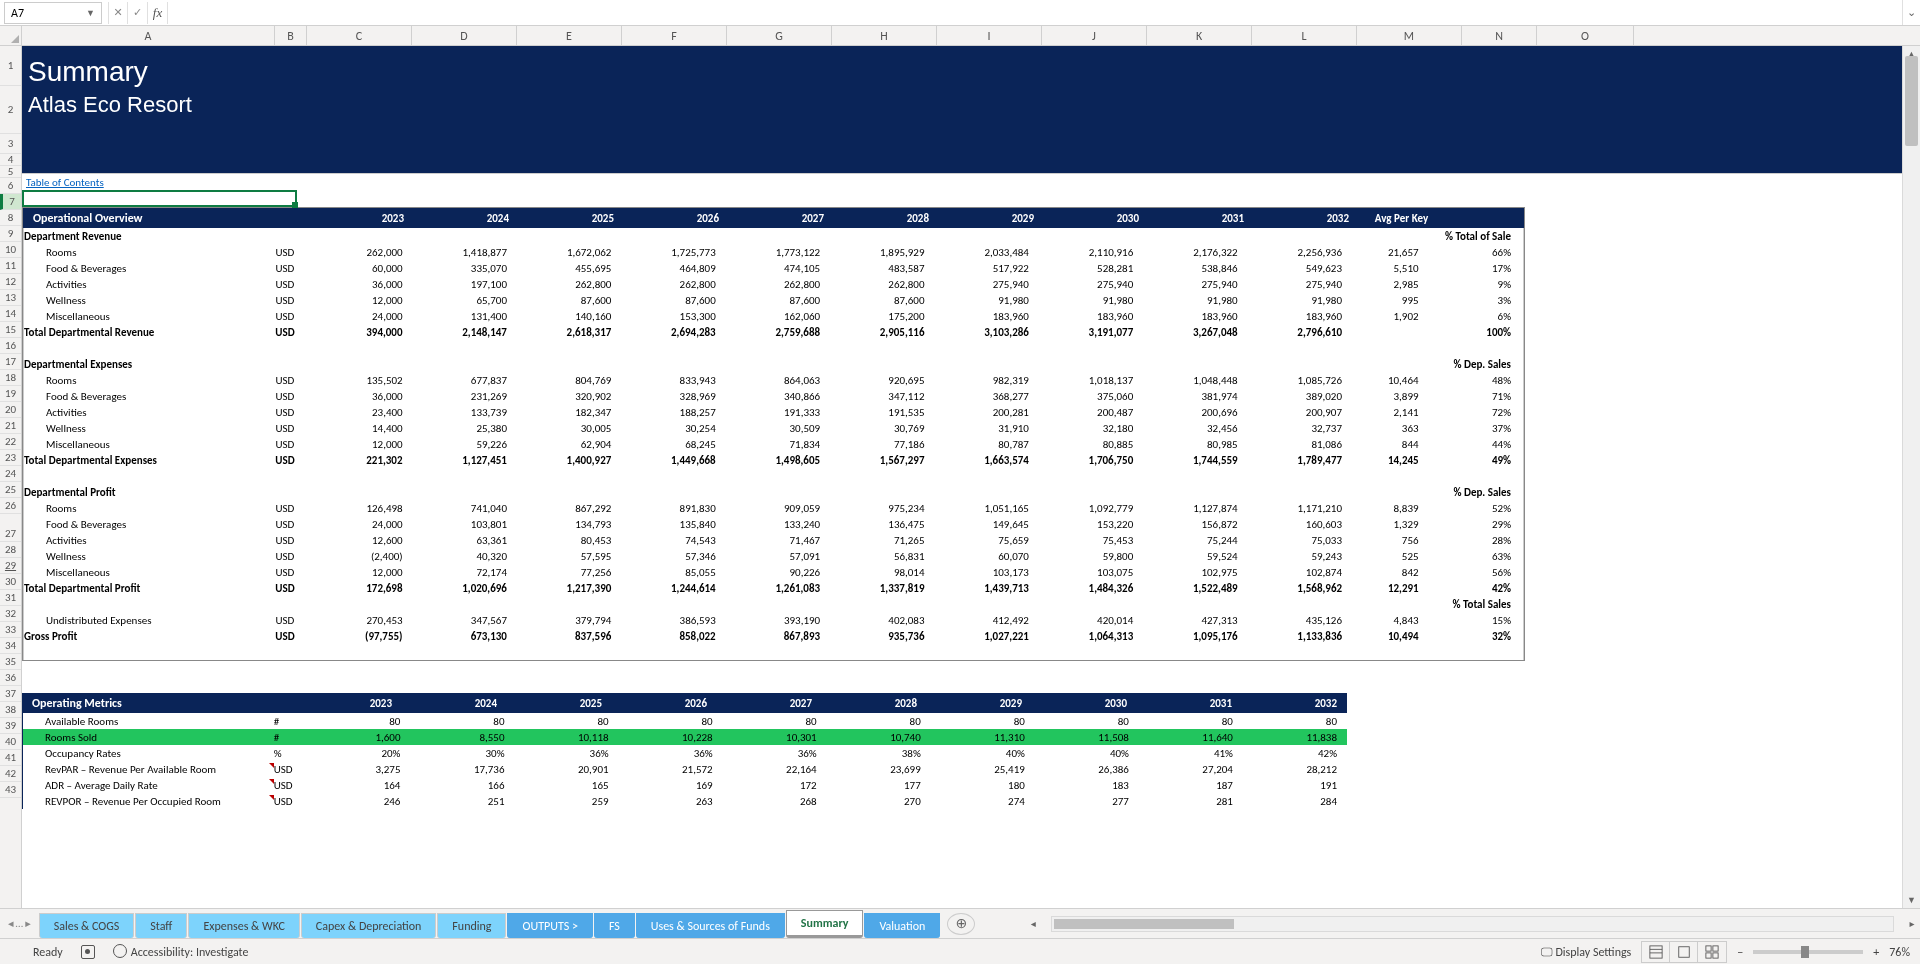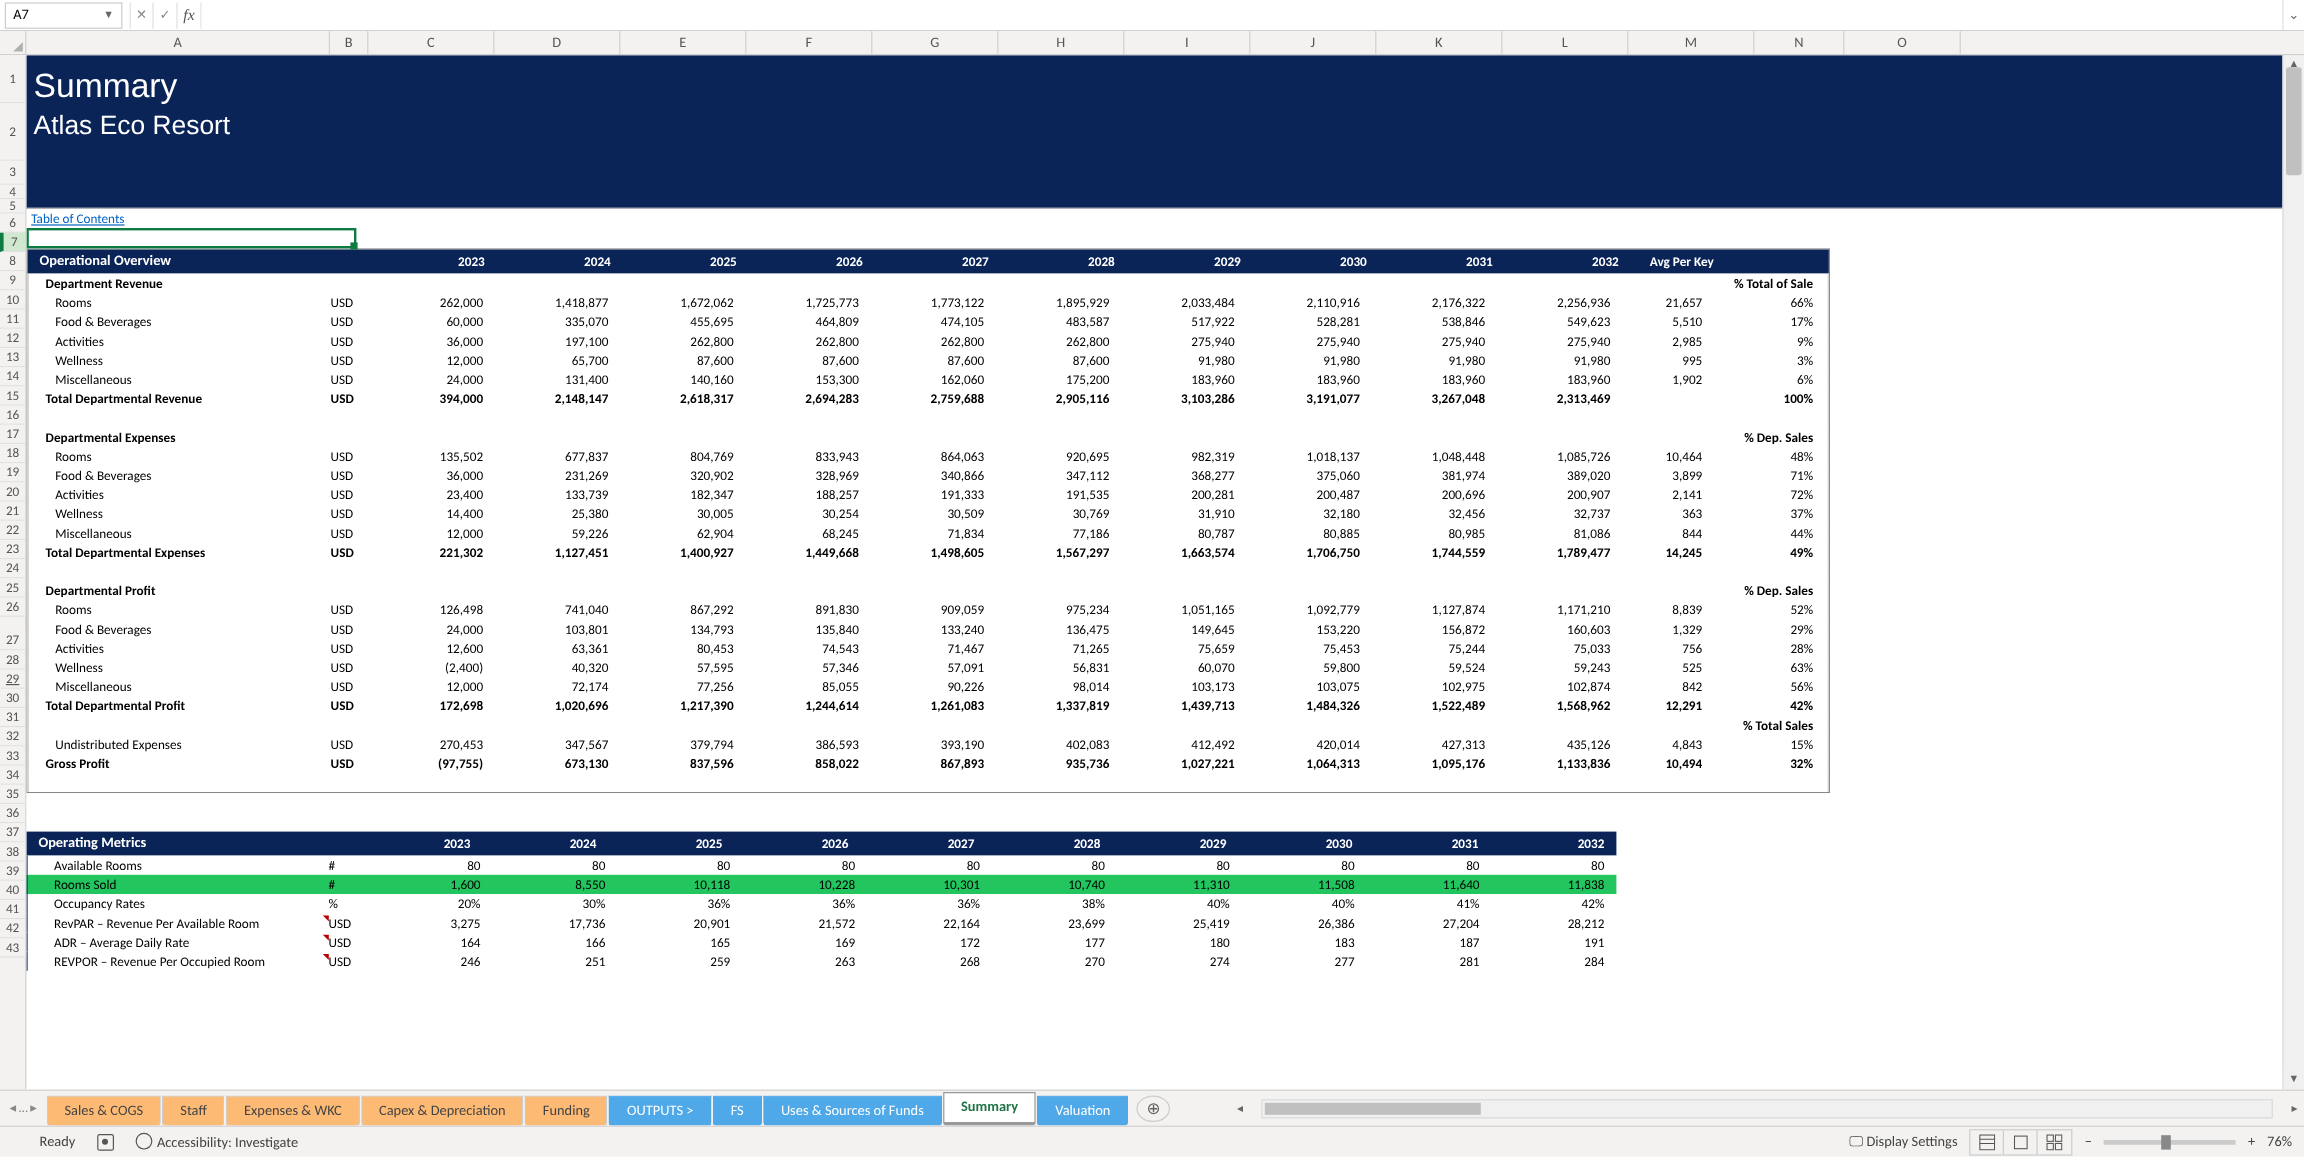--- a/index.html
+++ b/index.html
@@ -40,21 +40,21 @@
 
 .tbl { width: 1503px; }
 .section-hdr { background: #0a2458; color: #fff; font-weight: bold; display: flex; height: 20px; align-items: center; }
 .section-hdr .lbl { padding-left: 10px; width: 275px; font-size: 12px; }
 .yr-cell { width: 105px; text-align: right; padding-right: 10px; font-size: 11px; }
 .extra-hdr { width: 85px; text-align: center; font-size: 11px; }
 
 .data-row { display: flex; height: 16px; align-items: center; background: #f5f5f5; }
 .data-row.white { background: #fff; border-left:1px solid #ccc; border-right:1px solid #ccc; }
 .data-row.bold { font-weight: bold; }
-.data-row .a-col { width: 253px; padding-left: 14px; font-size: 11px; }
+.data-row .a-col { width: 253px; font-size: 11px; }
 .data-row .a-col.ind { padding-left: 22px; }
 .data-row .b-col { width: 33px; font-size: 11px; }
 .num { width: 105px; text-align: right; padding-right: 10px; font-size: 11px; }
 .avg { width: 75px; text-align: right; padding-right: 8px; font-size: 11px; }
 .pct { width: 97px; text-align: right; padding-right: 12px; font-size: 11px; }
 .pct-hdr { font-weight: bold; text-align: right; padding-right: 12px; font-size: 11px; }
 .blank-row { height: 16px; background: #f5f5f5; }
 .blank-row.white { background:#fff; border-left:1px solid #ccc; border-right:1px solid #ccc; }
 .spacer-rows { height: 32px; background:#fff; }
 
@@ -62,21 +62,21 @@
 
 .vscroll { position: absolute; right: 0; top: 20px; bottom: 0; width: 18px; background: #f0f0f0; border-left: 1px solid #dadada; }
 .vscroll .thumb { position: absolute; top: 10px; left: 2px; right: 2px; height: 90px; background: #c0c0c0; border-radius: 2px; }
 .vscroll .arr { position: absolute; left: 0; right:0; height: 16px; background:#f0f0f0; color:#666; text-align:center; font-size:9px; line-height:16px; }
 
 
 .tab-bar { position: absolute; bottom: 26px; left: 0; right: 0; height: 30px; background: #f3f2f1; border-top: 1px solid #d0d0d0; display: flex; align-items: center; }
 .tab-nav { display: flex; gap: 2px; padding: 0 8px; color: #888; }
 .tab-nav span { cursor: pointer; font-size: 11px; }
 .tabs { display: flex; height: 100%; align-items: flex-end; }
-.tab { padding: 5px 14px; border: 1px solid #ccc; border-bottom: none; background: #fdba74; font-size: 12px; color: #444; margin-right: 1px; cursor: pointer; display: flex; align-items: center; border-radius: 0 0 3px 3px; }
+.tab { padding: 5px 14px; border: 1px solid #ccc; border-bottom: none; background: #7dd3fc; font-size: 12px; color: #444; margin-right: 1px; cursor: pointer; display: flex; align-items: center; border-radius: 0 0 3px 3px; }
 .tab.blue { background: #4fa8e8; color: #fff; border-color: #4fa8e8; }
 .tab.active { background: #fff; border-bottom: 3px solid #4fa8e8; font-weight: bold; color: #0e7c42; border-color:#999; }
 .tab.active span { color: #217346; }
 .new-tab { width: 28px; height: 22px; display: flex; align-items: center; justify-content: center; border: 1px solid #ccc; border-radius: 50%; margin-left: 6px; color: #666; font-size: 14px; }
 .hscroll-track { flex: 1; margin: 0 10px; height: 16px; background: #f0f0f0; border: 1px solid #dadada; position: relative; }
 .hscroll-thumb { position:absolute; left:2px; top:2px; bottom:2px; width:180px; background:#c0c0c0; }
 .hscroll-arr { width:16px; text-align:center; color:#666; font-size:10px; }
 
 
 .status-bar { position: absolute; bottom: 0; left: 0; right: 0; height: 26px; background: #f3f2f1; border-top: 1px solid #d0d0d0; display: flex; align-items: center; padding: 0 10px; font-size: 12px; color: #444; }
@@ -297,21 +297,21 @@
               <div class="b-col">USD</div>
               <div class="num">394,000</div>
               <div class="num">2,148,147</div>
               <div class="num">2,618,317</div>
               <div class="num">2,694,283</div>
               <div class="num">2,759,688</div>
               <div class="num">2,905,116</div>
               <div class="num">3,103,286</div>
               <div class="num">3,191,077</div>
               <div class="num">3,267,048</div>
-              <div class="num">2,313,469</div>
+              <div class="num">2,796,610</div>
               <div class="avg"></div>
               <div class="pct">100%</div>
             </div>
             <div class="blank-row white"></div>
             <div class="data-row white bold">
               <div class="a-col">Departmental Expenses</div>
               <div style="width: 1158px;"></div>
               <div class="pct pct-hdr">% Dep. Sales</div>
             </div>
             <div class="data-row white">

